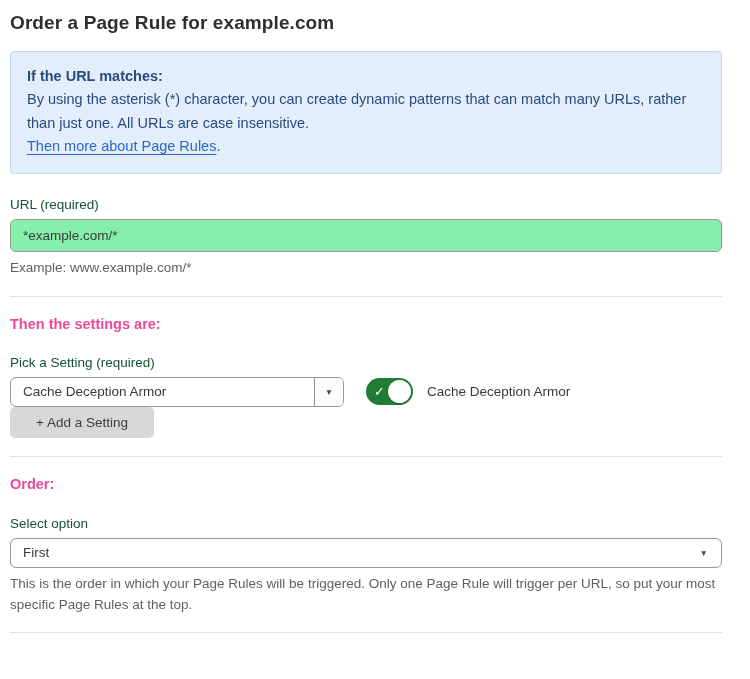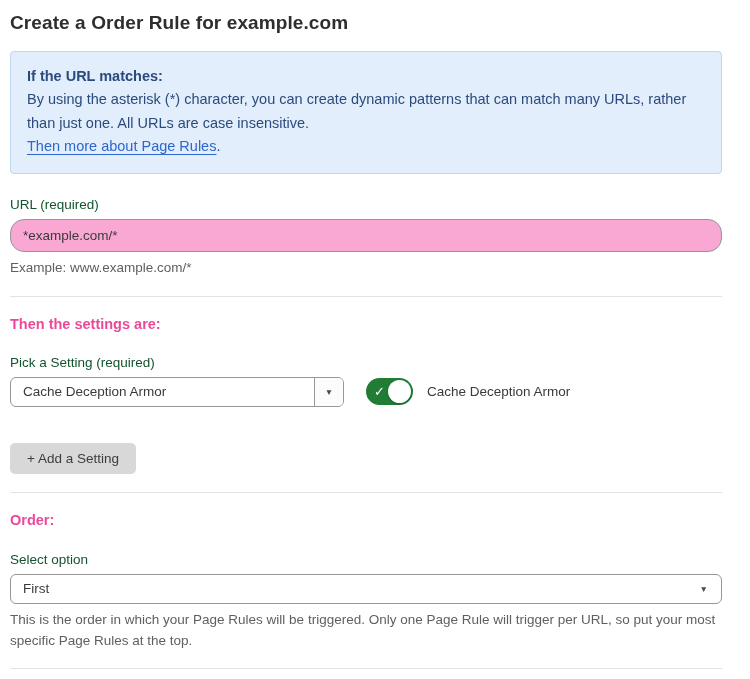--- a/index.html
+++ b/index.html
@@ -57,26 +57,26 @@
     margin-top: 6px;
     line-height: 1.55;
   }
   
   .url-section { margin-top: 23px; }
   .text-input {
     display: block;
     width: 100%;
     height: 33px;
     border: 1px solid #979797;
-    border-radius: 14px;
+    border-radius: 6px;
     padding: 0 12px;
     font-size: 13.5px;
     color: #3a3a3a;
     font-family: "Liberation Sans", sans-serif;
-    background: #f9a8d4;
+    background: #86efac;
     outline: none;
   }
   .divider {
     border: none;
     border-top: 1px solid #e3e3e3;
     margin-top: 17px;
   }
   .section-heading {
     font-size: 14.5px;
     font-weight: 700;
@@ -175,41 +175,40 @@
     font-size: 13.5px;
     font-family: "Liberation Sans", sans-serif;
     cursor: pointer;
     white-space: nowrap;
   }
   .btn-gray {
     background: var(--button-gray, #d8d8d8);
     color: #3d3d3d;
   }
   .add-setting-btn {
-    margin-top: 36px;
-    padding: 0 17px;
+    padding: 0 26px;
   }
   
   .order-label { margin-top: 24px; }
   .order-select {
     width: 100%;
     height: 30px;
   }
   .order-select .select-arrow-inside {
     display: flex;
     align-items: center;
     padding-right: 13px;
   }
 </style>
 </head>
 <body>
 
 <div class="container">
 
-  <h1 class="page-title">Create a Order Rule for example.com</h1>
+  <h1 class="page-title">Order a Page Rule for example.com</h1>
 
   <div class="info-box">
     <span class="info-heading">If the URL matches:</span>
     <span class="info-body">By using the asterisk (*) character, you can create dynamic patterns that can match many URLs, rather than just one. All URLs are case insensitive.</span>
     <span class="info-link-line"><a class="info-link">Then more about Page Rules</a><span>.</span></span>
   </div>
 
   <div class="url-section">
     <label class="field-label">URL (required)</label>
     <input class="text-input" type="text" value="*example.com/*" style="">

